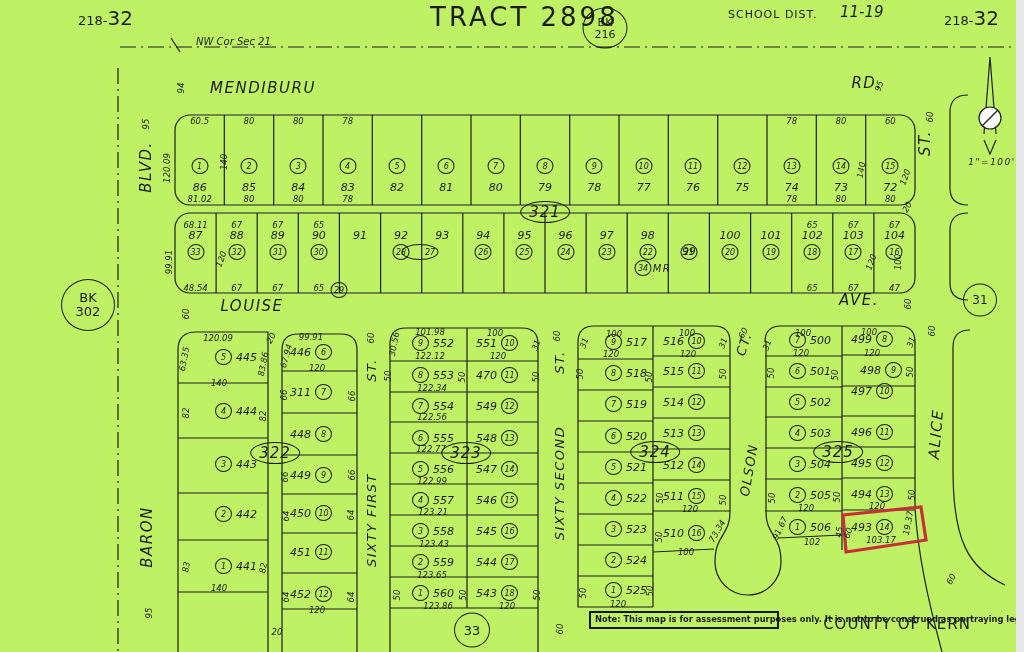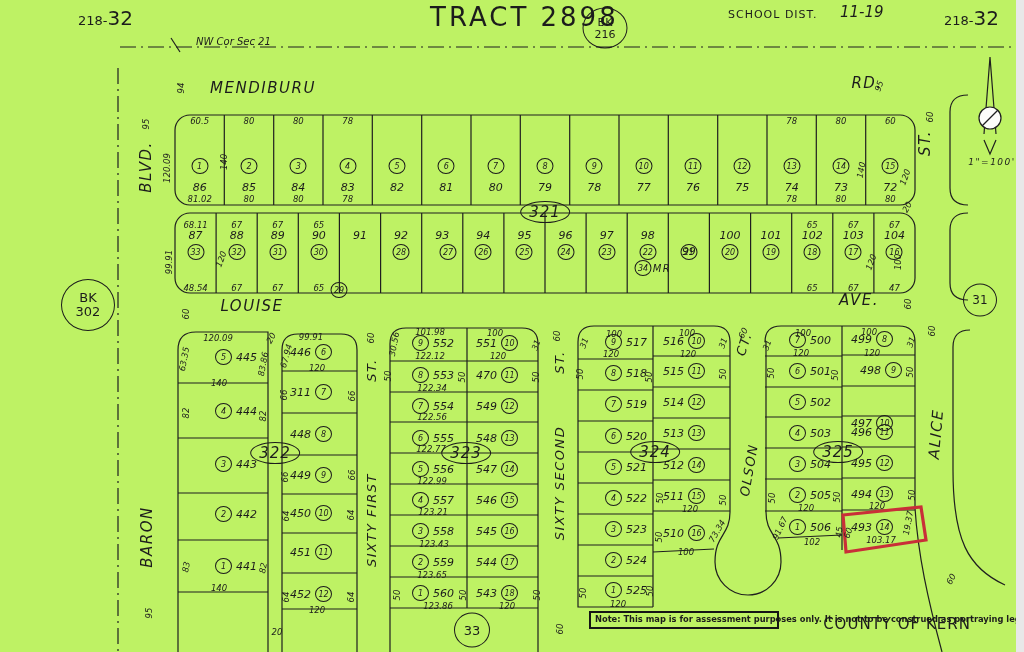--- a/index.html
+++ b/index.html
@@ -149,21 +149,21 @@
       <div class="lbl circ" style="left: 277.778px; top: 252px; transform: translate(-50%, -50%);">31</div>
       <div class="lbl d" style="left: 318.889px; top: 225px; transform: translate(-50%, -50%);">65</div>
       <div class="lbl d" style="left: 318.889px; top: 288px; transform: translate(-50%, -50%);">65</div>
       <div class="lbl lot" style="left: 318.889px; top: 235px; transform: translate(-50%, -50%);">90</div>
       <div class="lbl circ" style="left: 318.889px; top: 252px; transform: translate(-50%, -50%);">30</div>
       <div class="lbl lot" style="left: 360px; top: 235px; transform: translate(-50%, -50%);">91</div>
       <div class="lbl circ" style="left: 339px; top: 252px; transform: translate(-50%, -50%); margin-top: 38px;">29</div>
       <div class="lbl lot" style="left: 401.111px; top: 235px; transform: translate(-50%, -50%);">92</div>
       <div class="lbl circ" style="left: 401.111px; top: 252px; transform: translate(-50%, -50%);">28</div>
       <div class="lbl lot" style="left: 442.222px; top: 235px; transform: translate(-50%, -50%);">93</div>
-      <div class="lbl circ" style="left: 448px; top: 252px; transform: translate(-50%, -50%);">27</div>
+      <div class="lbl circ" style="left: 420px; top: 252px; transform: translate(-50%, -50%); padding-left: 20px;">27</div>
       <div class="lbl lot" style="left: 483.333px; top: 235px; transform: translate(-50%, -50%);">94</div>
       <div class="lbl circ" style="left: 483.333px; top: 252px; transform: translate(-50%, -50%);">26</div>
       <div class="lbl lot" style="left: 524.444px; top: 235px; transform: translate(-50%, -50%);">95</div>
       <div class="lbl circ" style="left: 524.444px; top: 252px; transform: translate(-50%, -50%);">25</div>
       <div class="lbl lot" style="left: 565.556px; top: 235px; transform: translate(-50%, -50%);">96</div>
       <div class="lbl circ" style="left: 565.556px; top: 252px; transform: translate(-50%, -50%);">24</div>
       <div class="lbl lot" style="left: 606.667px; top: 235px; transform: translate(-50%, -50%);">97</div>
       <div class="lbl circ" style="left: 606.667px; top: 252px; transform: translate(-50%, -50%);">23</div>
       <div class="lbl lot" style="left: 647.778px; top: 235px; transform: translate(-50%, -50%);">98</div>
       <div class="lbl circ" style="left: 647.778px; top: 252px; transform: translate(-50%, -50%);">22</div>
@@ -398,21 +398,21 @@
         <span class="lot">506</span>
       </div>
       <div class="prow" style="left: 872px; top: 339px;">
         <span class="lot">499</span>
         <span class="circ">8</span>
       </div>
       <div class="prow" style="left: 881px; top: 370px;">
         <span class="lot">498</span>
         <span class="circ">9</span>
       </div>
-      <div class="prow" style="left: 872px; top: 423px;">
+      <div class="prow" style="left: 872px; top: 391px;">
         <span class="lot">497</span>
         <span class="circ">10</span>
       </div>
       <div class="prow" style="left: 872px; top: 432px;">
         <span class="lot">496</span>
         <span class="circ">11</span>
       </div>
       <div class="prow" style="left: 872px; top: 463px;">
         <span class="lot">495</span>
         <span class="circ">12</span>

